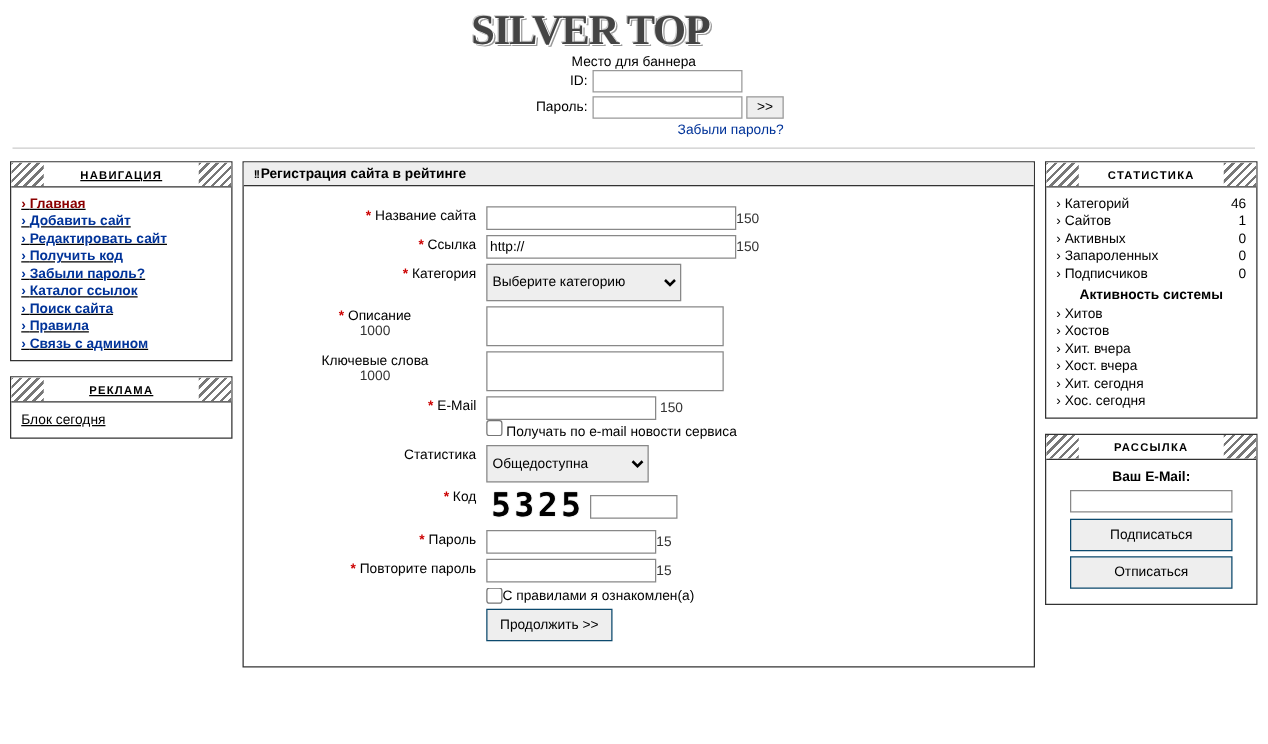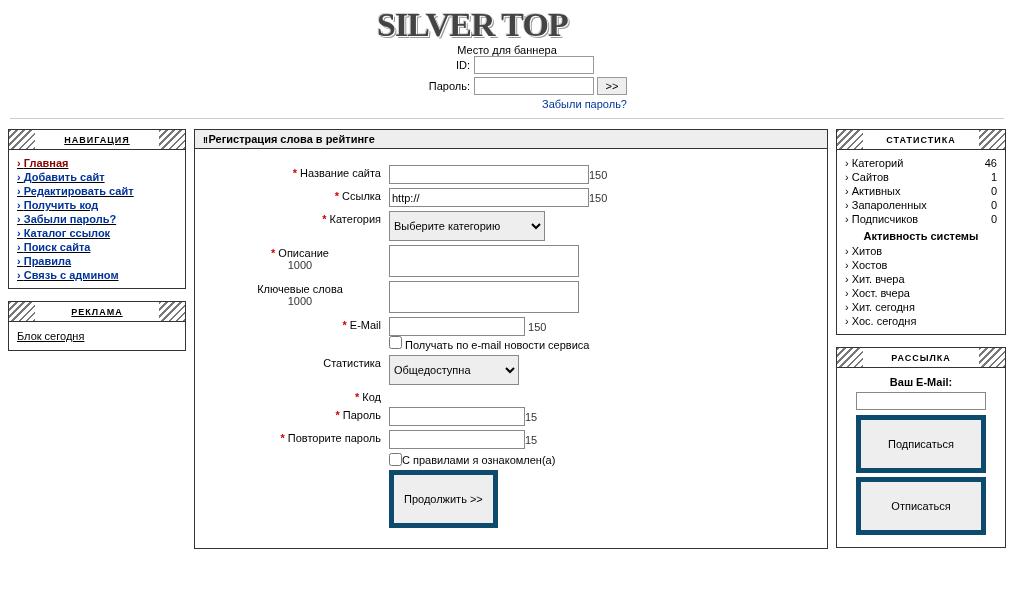--- a/index.html
+++ b/index.html
@@ -50,21 +50,21 @@
 .w200 { width: 200px; }
 .w190 { width: 190px; }
 .w136 { width: 136px; }
 .w70 { width: 70px; }
 .hint { font-size: 11px; color: #333; }
 .sublabel { font-size: 11px; color: #333; margin-left: 0; }
 select { height: 30px; border: 1px solid #888; font-size: 11px; background: #eee; }
 .sel-wide { width: 156px; }
 .sel-med { width: 130px; }
 .captcha { font-family: monospace; font-size: 26px; font-weight: bold; letter-spacing: 3px; color: #000; display: inline-block; padding: 0 4px; filter: contrast(1.2); text-shadow: 0 0 1px #888; }
-.btn { border: 5px solid #0c4a6e; background: #eee; padding: 18px 10px; font-size: 11px; cursor: pointer; }
+.btn { border: 1px solid #0c4a6e; background: #eee; padding: 6px 10px; font-size: 11px; cursor: pointer; }
 
 .stats-list { list-style: none; }
 .stats-list li { display: flex; justify-content: space-between; padding: 1px 0; font-size: 11px; }
 .stats-list li .k::before { content: "› "; }
 .stats-title { font-weight: bold; text-align: center; padding: 4px 0 2px; font-size: 11px; }
 
 .sub-body { text-align: center; padding: 8px; }
 .sub-body label { font-weight: bold; font-size: 11px; display: block; margin-bottom: 4px; }
 .sub-body input[type="text"] { width: 130px; height: 18px; border: 1px solid #888; margin-bottom: 5px; font-size: 11px; }
 .sub-body .btn { width: 130px; display: block; margin: 0 auto 4px; }
@@ -114,21 +114,21 @@
       </div>
     </div>
     <div class="panel">
       <div class="panel-header">РЕКЛАМА</div>
       <div class="ad-body">Блок сегодня</div>
     </div>
   </div>
 
   <div class="col-center">
     <div class="content-panel">
-      <div class="content-header">Регистрация слова в рейтинге</div>
+      <div class="content-header">Регистрация сайта в рейтинге</div>
       <div class="content-body">
 
         <div class="form-row">
           <div class="form-label"><span class="req">*</span> <span>Название сайта</span></div>
           <div class="form-field">
               <input type="text" class="w200" style=""> 
               <span class="hint">150</span>
             </div>
         </div>
 
@@ -177,20 +177,24 @@
 
         <div class="form-row">
           <div class="form-label"><span>Статистика</span></div>
           <div class="form-field">
               <select class="sel-med"><option>Общедоступна</option></select>
             </div>
         </div>
 
         <div class="form-row">
           <div class="form-label"><span class="req">*</span> <span>Код</span></div>
+          <div class="form-field">
+              <span class="captcha">5325</span>
+              <input type="text" class="w70" style="">
+            </div>
         </div>
 
         <div class="form-row">
           <div class="form-label"><span class="req">*</span> <span>Пароль</span></div>
           <div class="form-field">
               <input type="password" class="w136" style=""> 
               <span class="hint">15</span>
             </div>
         </div>
 

